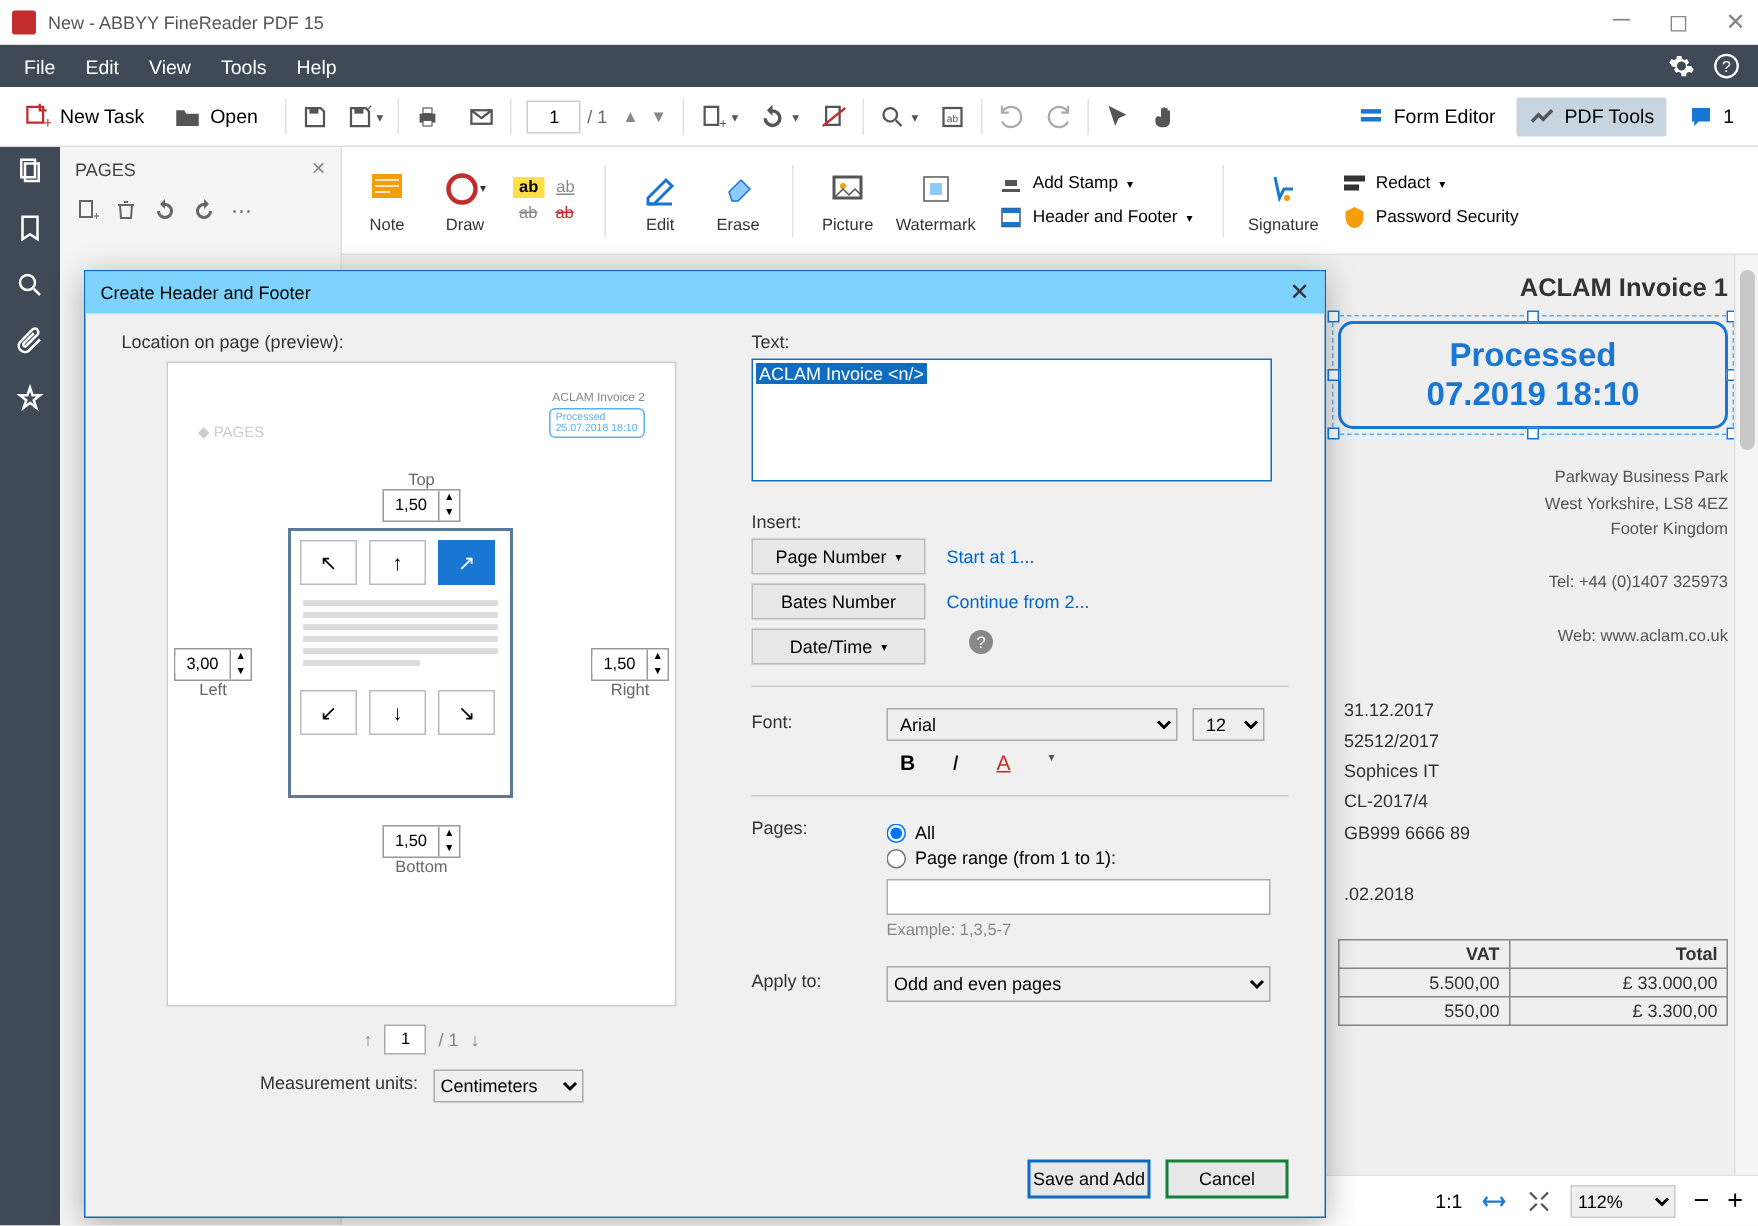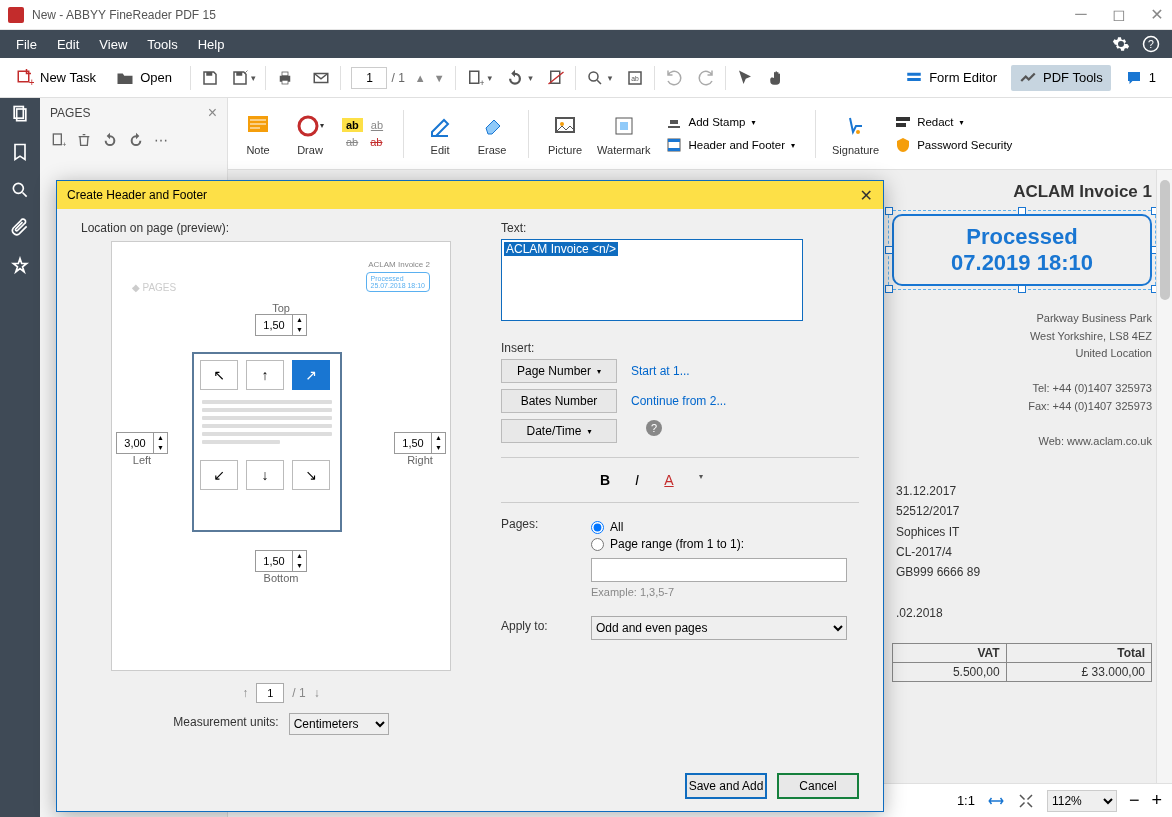--- a/index.html
+++ b/index.html
@@ -50,21 +50,21 @@
 
 .doc-area { flex: 1; background: #efefef; position: relative; overflow: hidden;}
 
 
 .status-bar { height: 34px; background: #fff; border-top: 1px solid #e0e0e0; display: flex; align-items: center; justify-content: flex-end; padding: 0 10px; gap: 12px; font-size: 12px;}
 .status-bar .zoom-select { width: 70px; height: 22px; border: 1px solid #ccc; font-size: 12px;}
 .status-bar .status-icon { width: 18px; height: 18px; fill: #555; cursor: pointer;}
 
 
 .dialog { position: absolute; left: 56px; top: 180px; width: 828px; height: 632px; background: #f0f0f0; border: 1px solid #0f6cbf; box-shadow: 0 4px 20px rgba(0,0,0,0.3); z-index: 100;}
-.dialog-title { height: 28px; display: flex; align-items: center; padding: 0 10px; font-size: 12px; background: #fde047;}
+.dialog-title { height: 28px; display: flex; align-items: center; padding: 0 10px; font-size: 12px; background: #7dd3fc;}
 .dialog-title .close { margin-left: auto; cursor: pointer; font-size: 16px; color: #333;}
 .dialog-body { padding: 12px 24px; display: flex; gap: 20px;}
 .dialog-left { width: 400px;}
 .dialog-right { flex: 1;}
 .section-label { font-size: 12px; color: #333; margin-bottom: 4px;}
 .highlighted-text { background: #0f6cbf; color: #fff; padding: 0 2px;}
 .preview-box { width: 340px; height: 430px; background: #fff; border: 1px solid #ccc; margin: 6px auto 0; position: relative;}
 .preview-page { position: absolute; left: 80px; top: 110px; width: 150px; height: 180px; border: 2px solid #5a7a9a; background: #fff;}
 .preview-page .arrow-grid { display: grid; grid-template-columns: repeat(3,1fr); gap: 4px; padding: 6px;}
 .preview-page .arrow-cell { width: 38px; height: 30px; border: 1px solid #bbb; display: flex; align-items: center; justify-content: center; cursor: pointer; font-size: 14px;}
@@ -410,24 +410,23 @@
             <div class="stamp-handle" style="bottom:-4px;left:50%;margin-left:-4px"></div>
             <div class="stamp-handle" style="left:-4px;top:50%;margin-top:-4px"></div>
             <div class="stamp-handle" style="right:-4px;top:50%;margin-top:-4px"></div>
           </div>
           <div>Processed</div>
           <div>07.2019 18:10</div>
         </div>
         <div class="doc-info">
           <div>Parkway Business Park</div>
           <div>West Yorkshire, LS8 4EZ</div>
-          <div>United Location</div>
+          <div>Footer Kingdom</div>
           <br>
           <div>Tel: +44 (0)1407 325973</div>
-          <div>Fax: +44 (0)1407 325973</div>
           <br>
           <div>Web: www.aclam.co.uk</div>
         </div>
         <div class="doc-dates">
           <div>31.12.2017</div>
           <div>52512/2017</div>
           <div>Sophices IT</div>
           <div>CL-2017/4</div>
           <div>GB999 6666 89</div>
           <br>
@@ -436,20 +435,24 @@
         <table class="doc-table">
           <tbody>
               <tr>
                 <th>VAT</th>
                 <th>Total</th>
               </tr>
           <tr>
                 <td>5.500,00</td>
                 <td>£   33.000,00</td>
               </tr>
+          <tr>
+                <td>550,00</td>
+                <td>£     3.300,00</td>
+              </tr>
         </tbody>
           </table>
       </div>
       <div class="scrollbar-v">
         <div class="scrollbar-thumb"></div>
       </div>
     </div>
 
     <div class="status-bar">
       <span style="font-size:13px">1:1</span>
@@ -474,21 +477,21 @@
   <div class="dialog-body">
     <div class="dialog-left">
       <div class="section-label">Location on page (preview):</div>
       <div class="preview-box">
 
         <div style="position:absolute;top:18px;right:20px;font-size:8px;color:#888">ACLAM Invoice 2</div>
         <div style="position:absolute;top:30px;right:20px;font-size:7px;color:#5ab0f0;border:1px solid #5ab0f0;border-radius:4px;padding:2px 4px;white-space:pre">Processed
 25.07.2018 18:10</div>
         <div style="position:absolute;top:40px;left:20px;color:#ccc;font-size:10px">◆ PAGES</div>
 
-        <div style="position:absolute;top:60px;left:50%;transform:translateX(-50%);text-align:center">
+        <div style="position:absolute;top:72px;left:50%;transform:translateX(-50%);text-align:center">
           <div class="margin-label">Top</div>
           <div class="spinner-group">
               <input value="1,50" style="">
               <div class="spins">
                 <span>▲</span>
                 <span>▼</span>
               </div>
             </div>
         </div>
 
@@ -553,21 +556,21 @@
         <span>↓</span>
       </div>
       <div class="meas-row">
         <span class="section-label">Measurement units:</span>
         <select class="meas-select"><option>Centimeters</option></select>
       </div>
     </div>
 
     <div class="dialog-right">
       <div class="section-label">Text:</div>
-      <div style="width:302px;height:82px;border:1px solid #0f6cbf;background:#fff;padding:2px;font-size:12px">
+      <div style="width:347px;height:82px;border:1px solid #0f6cbf;background:#fff;padding:2px;font-size:12px">
         <span class="highlighted-text">ACLAM Invoice &lt;n/&gt;</span>
       </div>
 
       <div class="section-label" style="margin-top:20px">Insert:</div>
       <div style="display:flex;align-items:center;gap:14px;margin-top:4px">
         <div class="insert-btn">
             <span>Page Number</span>
             <span style="font-size:8px">▾</span>
           </div>
         <span class="link">Start at 1...</span>
@@ -584,20 +587,25 @@
             <span style="font-size:8px">▾</span>
           </div>
         <svg width="18" height="18">
             <circle cx="9" cy="9" r="8" fill="#888"></circle>
             <text x="9" y="13" text-anchor="middle" fill="#fff" font-size="11">?</text>
           </svg>
       </div>
 
       <hr class="sec-div">
 
+      <div style="display:flex;align-items:center;gap:10px">
+        <span class="section-label" style="width:80px">Font:</span>
+        <select class="font-select" style="width:194px"><option>Arial</option></select>
+        <select class="font-select" style="width:48px"><option>12</option></select>
+      </div>
       <div class="font-btns" style="margin-left:90px">
         <span style="font-weight:bold">B</span>
         <span style="font-style:italic">I</span>
         <span style="text-decoration:underline;color:#c32c2c">A</span>
         <span style="font-size:8px;color:#555">▾</span>
       </div>
 
       <hr class="sec-div">
 
       <div style="display:flex;gap:10px">

